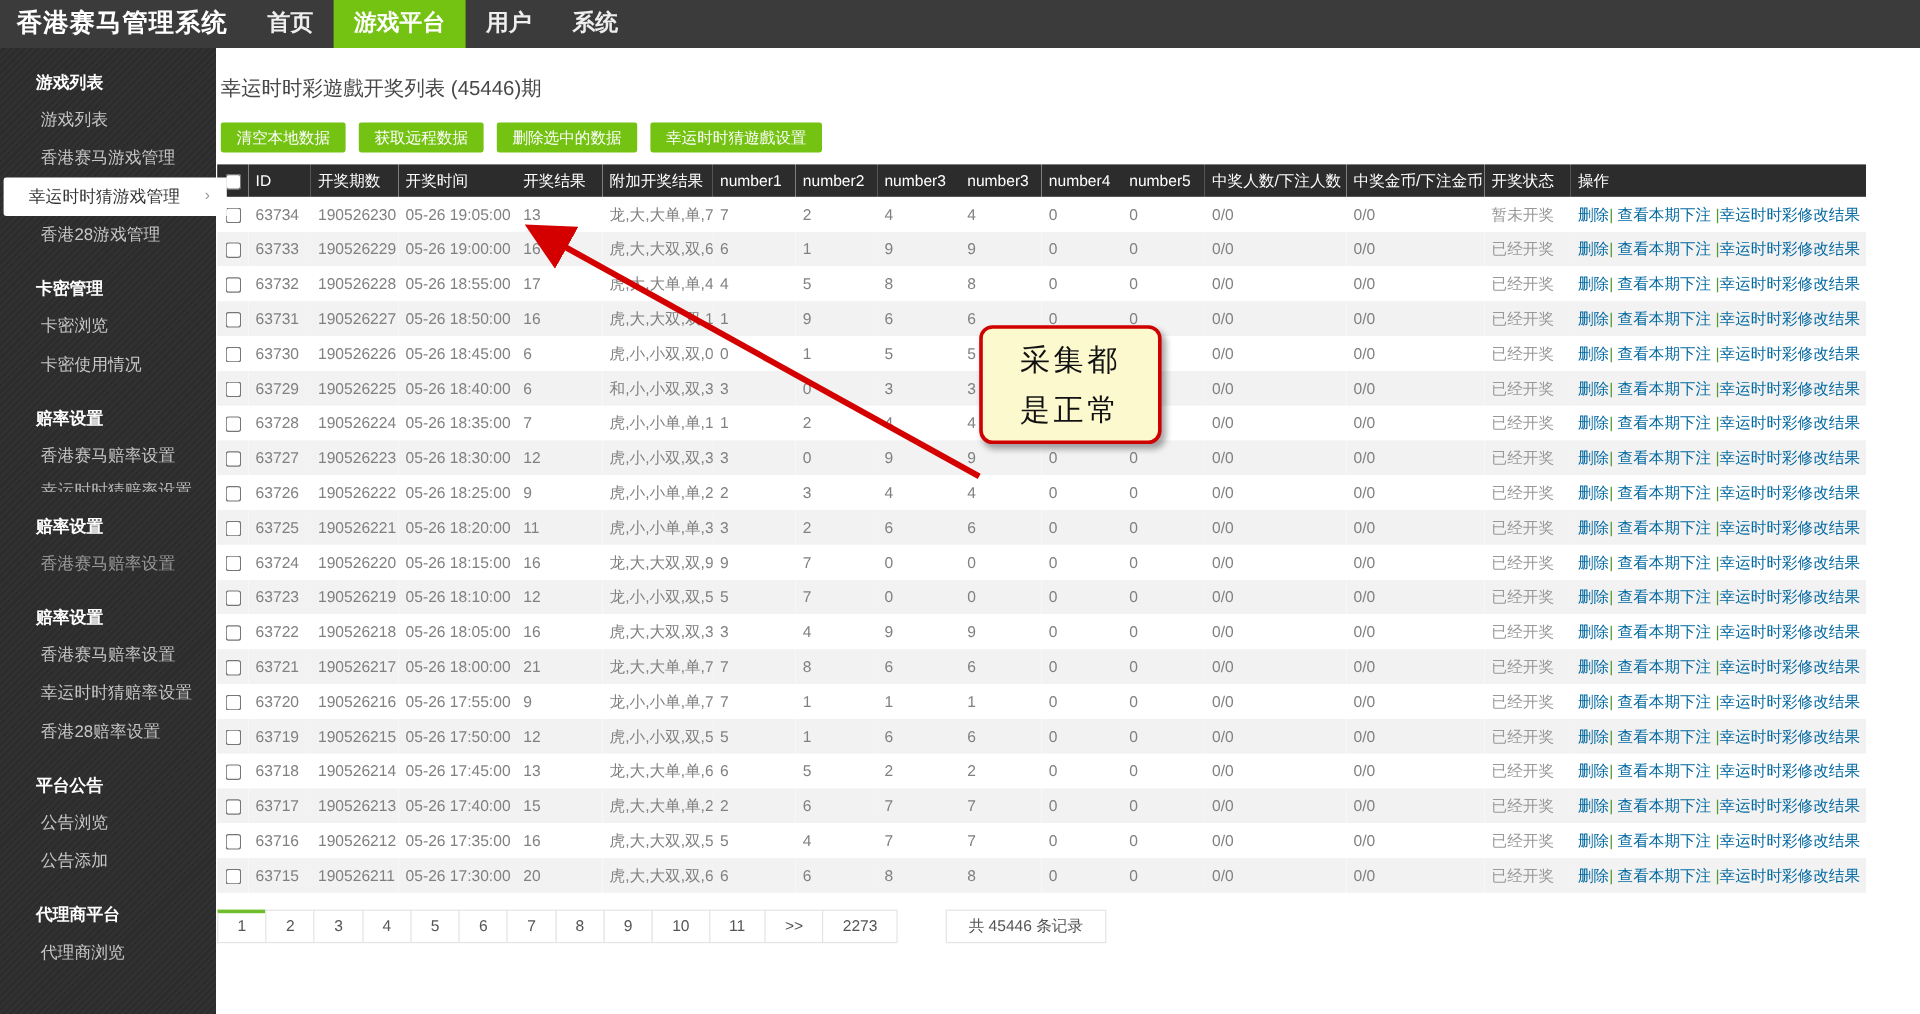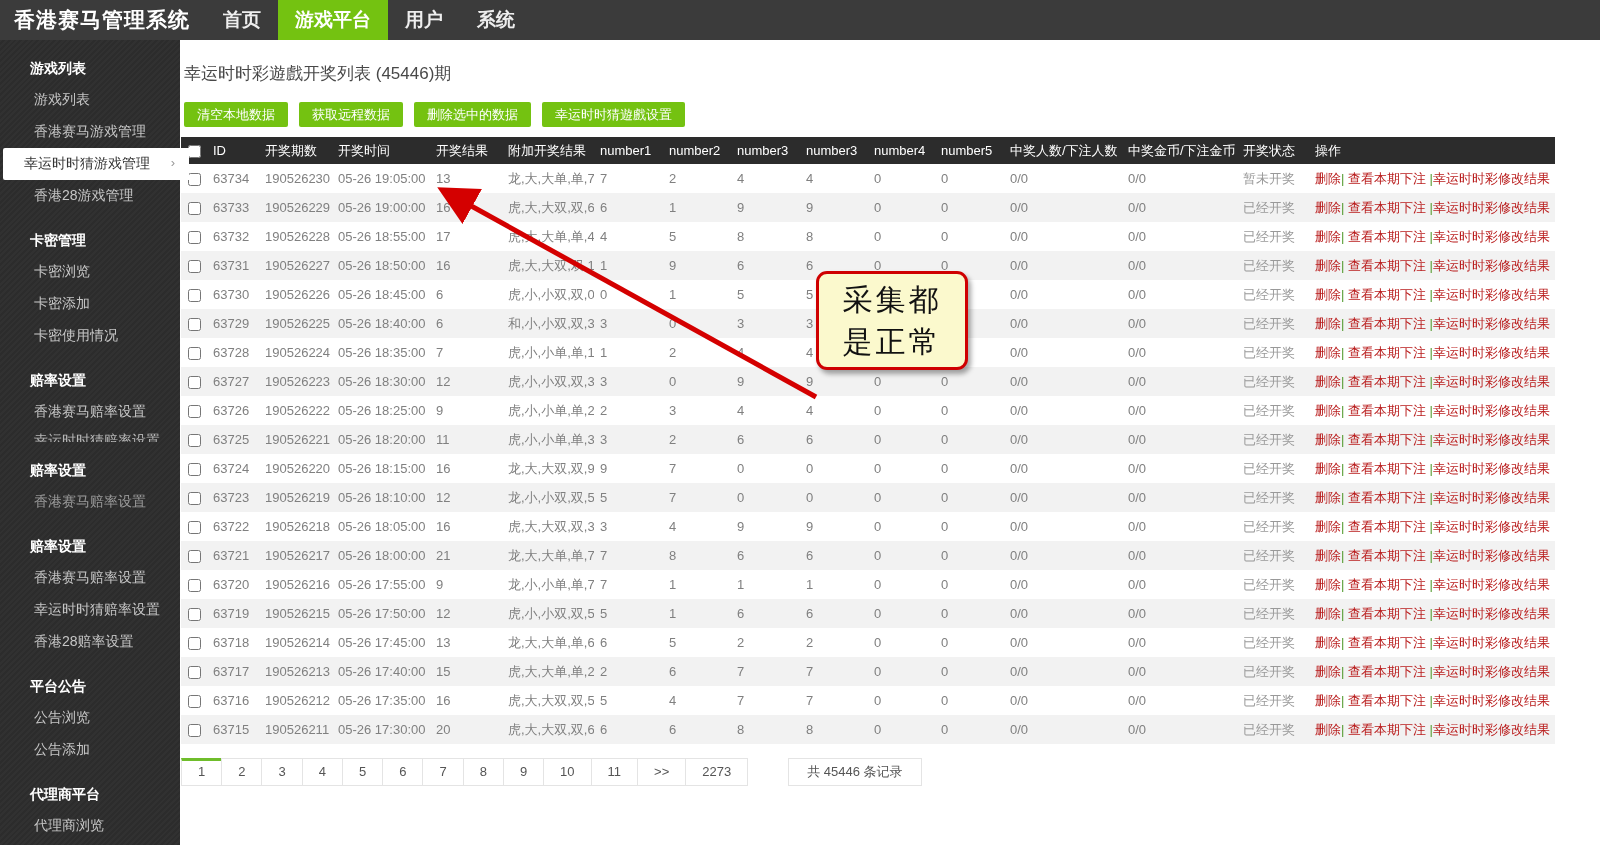--- a/index.html
+++ b/index.html
@@ -28,42 +28,42 @@
   .toolbar { display:flex; gap:11px; margin:17px 0 0 4px; }
   .btn { background:#74c211; color:#fff; font-size:13px; height:25px; line-height:25px; padding:0 13px; border:none; border-radius:2px; cursor:pointer; white-space:nowrap; }
 
   
   table { border-collapse:collapse; table-layout:fixed; width:1374px; margin:10px 0 0 1px; font-size:13px; }
   thead th { background:#2c2c2c; color:#fff; font-weight:normal; height:27px; text-align:left; padding-left:6px; white-space:nowrap; overflow:hidden; }
   thead th.cb, tbody td.cb { text-align:center; padding-left:0; }
   tbody td { color:#808080; height:29px; padding-left:6px; white-space:nowrap; overflow:hidden; }
   tbody tr:nth-child(even) { background:#f2f2f2; }
   input[type=checkbox] { width:13px; height:13px; vertical-align:middle; cursor:pointer; }
-  .ops a { color:#b91c1c; text-decoration:none; cursor:pointer; }
+  .ops a { color:#0369a1; text-decoration:none; cursor:pointer; }
   .ops span { color:#549b2f; }
   td.status { color:#999; }
 
   
   .pagination { display:flex; margin:14px 0 0 1px; }
   .pg { border:1px solid #e4e4e4; margin-left:-1px; height:28px; line-height:26px; padding:0 16px; font-size:13px; color:#555; background:#fff; cursor:pointer; white-space:nowrap; }
   .pg:first-child { margin-left:0; }
   .pg.active { border-top:3px solid #6fbd2b; line-height:22px; }
   .pg.total { cursor:default; padding:0 18px;margin-left:40px; }
 
   
   .footer { position:absolute; left:0; bottom:0; width:1420px; height:44px; background:#f4f4f4; border-top:1px solid #e0e0e0;
     display:flex; align-items:center; font-size:13px; color:#777; padding:0 40px 0 4px; }
   .footer a { color:#5cb327; text-decoration:none; margin:0 4px; cursor:pointer; }
   .footer .version { margin-left:auto; color:#888; }
 
   
   .arrow-svg { position:absolute; top:0; left:0; width:1600px; height:845px; pointer-events:none; z-index:40; }
   .note-box { position:absolute; left:816px; top:271px; width:152px; height:99px; background:#fbf9cd; border:3px solid #cf0000; border-radius:11px;
     box-shadow:3px 4px 5px rgba(0,0,0,0.35); z-index:41; display:flex; flex-direction:column; justify-content:center; align-items:center;
-    font-family:"DejaVu Serif","Liberation Serif",serif; font-size:30px; color:#111; line-height:42px; letter-spacing:3px; }
+    font-family:"DejaVu Serif","Liberation Serif",serif; font-size:25px; color:#111; line-height:42px; letter-spacing:3px; }
 </style>
 </head>
 <body>
 
 <div class="navbar">
   <div class="logo">香港赛马管理系统</div>
   <div id="nav-items" style="display:flex;">
       <div class="nav-item">首页</div>
       <div class="nav-item active">游戏平台</div>
       <div class="nav-item">用户</div>
@@ -73,21 +73,20 @@
 
 <div class="sidebar">
   <div id="side-entries">
       <div class="side-header">游戏列表</div>
       <div class="side-item"><span>游戏列表</span></div>
       <div class="side-item"><span>香港赛马游戏管理</span></div>
       <div class="side-item active"><span>幸运时时猜游戏管理</span><span class="chev">›</span></div>
       <div class="side-item"><span>香港28游戏管理</span></div>
       <div class="side-header">卡密管理</div>
       <div class="side-item"><span>卡密浏览</span></div>
-      <div class="side-item"><span>卡密添加</span></div>
       <div class="side-item"><span>卡密使用情况</span></div>
       <div class="side-header">赔率设置</div>
       <div class="side-item"><span>香港赛马赔率设置</span></div>
       <div class="side-item clipped"><span>幸运时时猜赔率设置</span></div>
       <div class="side-header">赔率设置</div>
       <div class="side-item dim"><span>香港赛马赔率设置</span></div>
       <div class="side-header">赔率设置</div>
       <div class="side-item"><span>香港赛马赔率设置</span></div>
       <div class="side-item"><span>幸运时时猜赔率设置</span></div>
       <div class="side-item"><span>香港28赔率设置</span></div>

